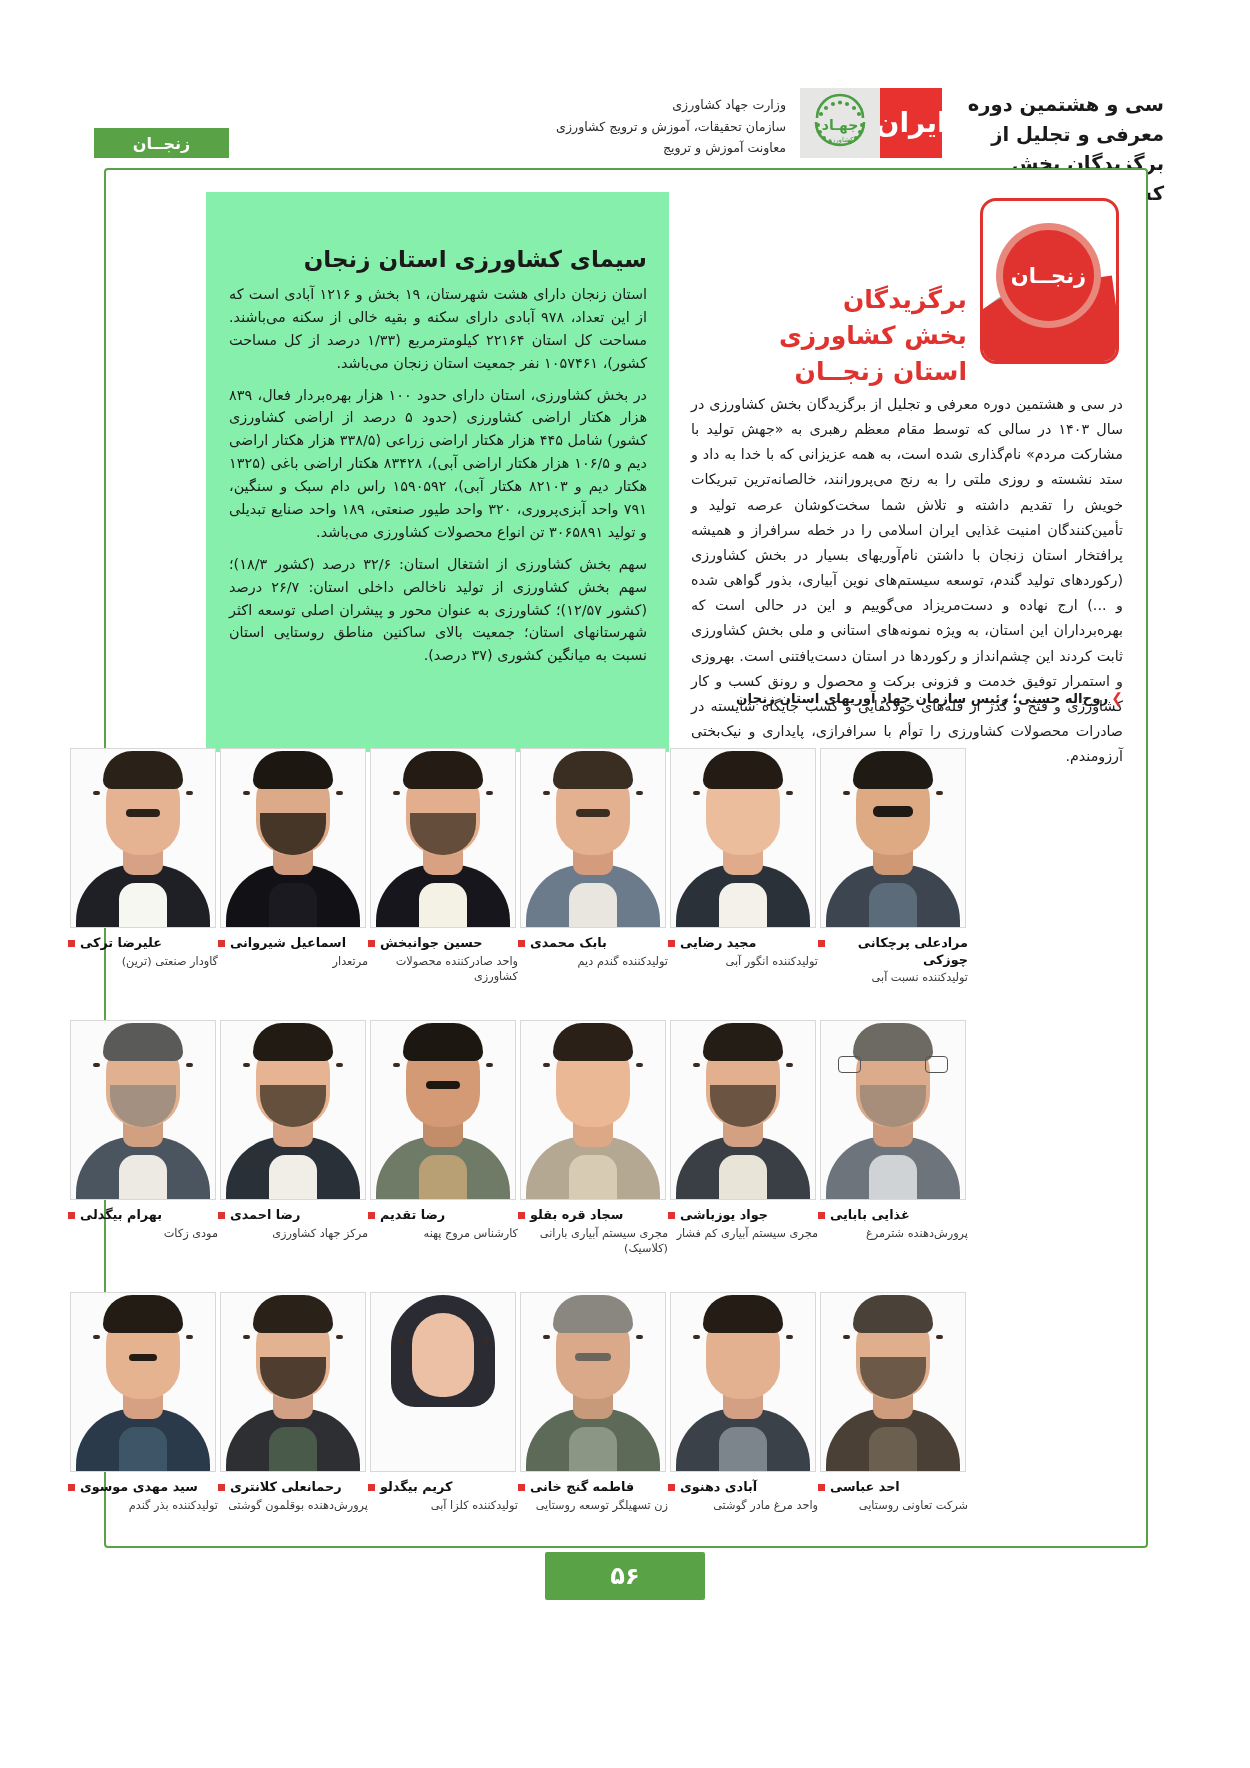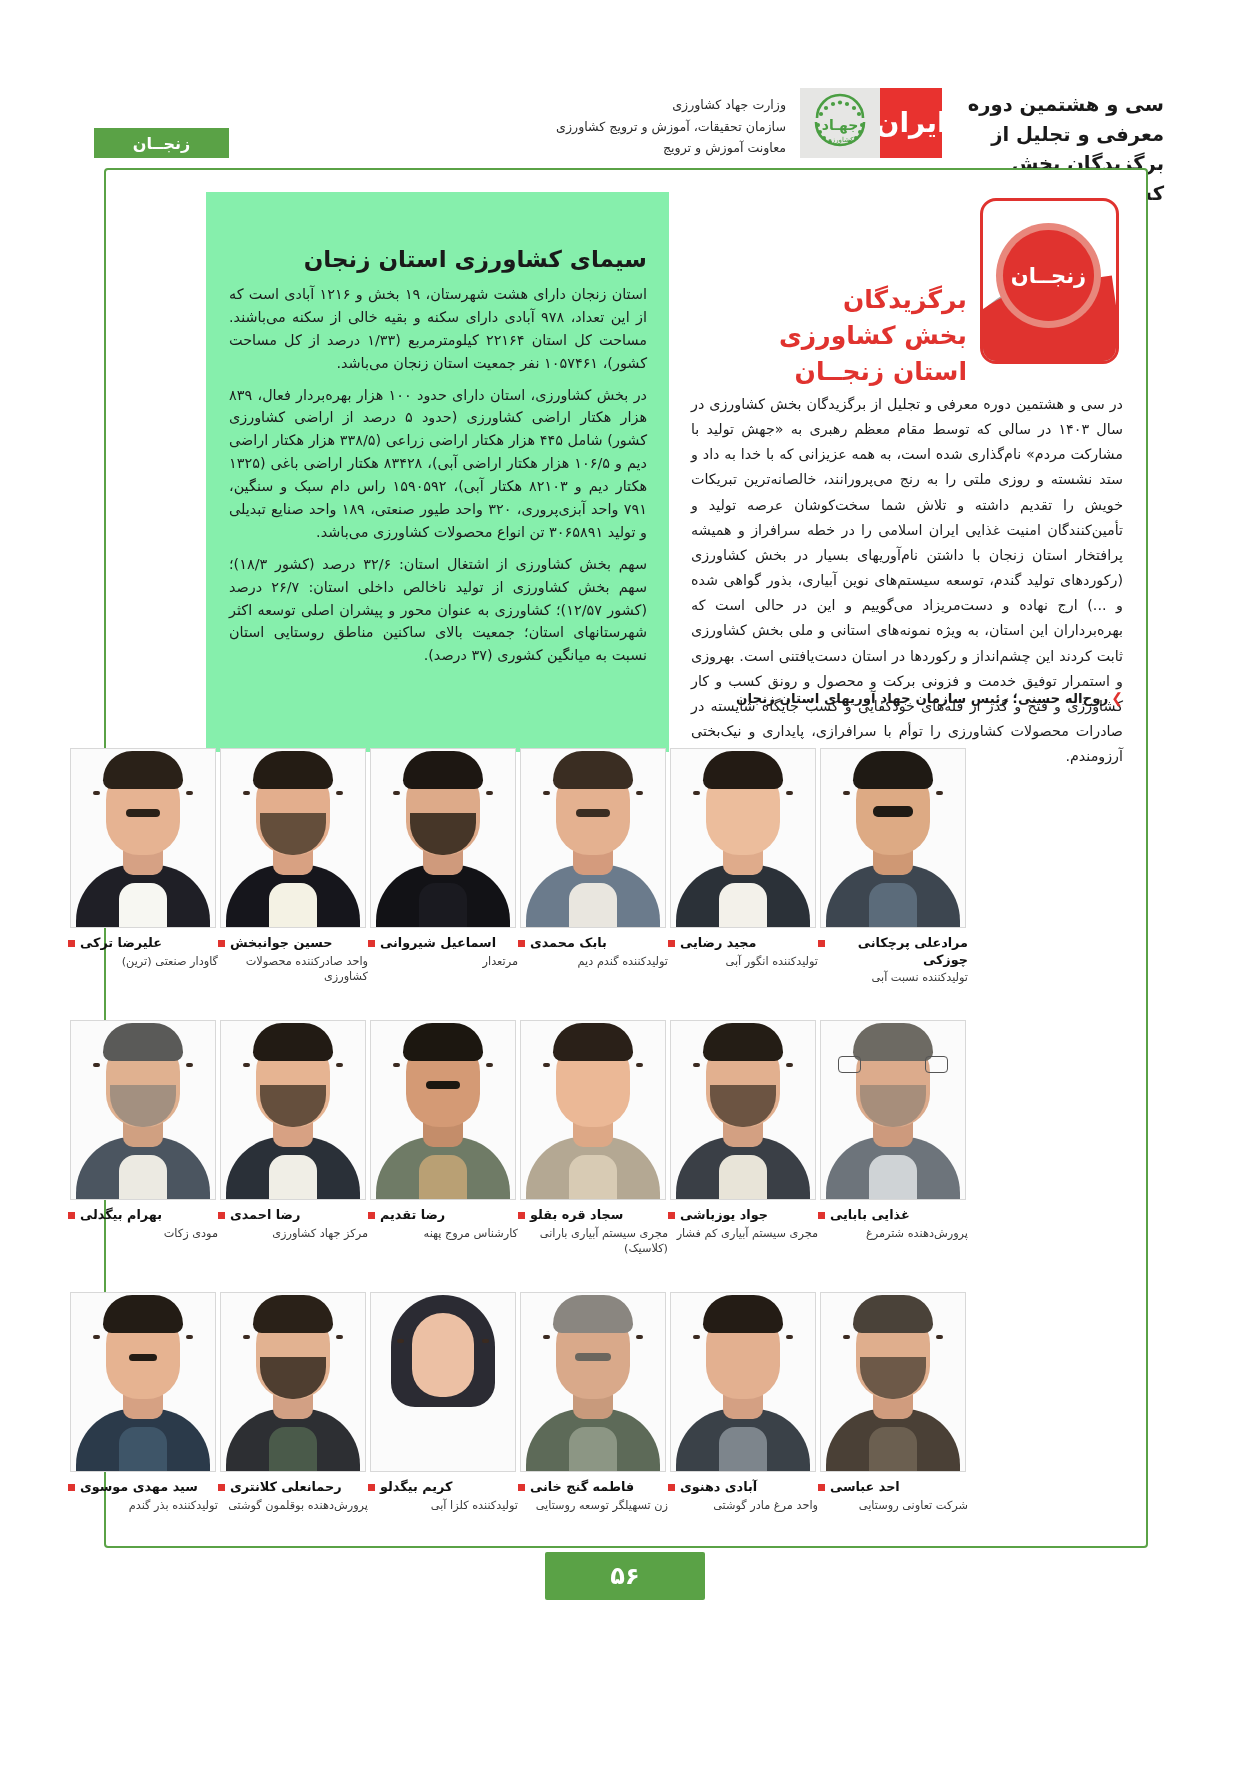--- a/index.html
+++ b/index.html
@@ -265,56 +265,56 @@
                 <span class="sq"></span>
                 <span>علیرضا ترکی</span>
               </div>
             <div class="rl">گاودار صنعتی (ترین)</div>
           </div>
         </div>
 
         <div class="cell">
           <div class="photo">
             <div class="bg"></div>
+            <div class="shoulders" style="background:#121216"></div>
+            <div class="shirt" style="background:#1a1a20"></div>
+            <div class="neck" style="background:#cf9a7c"></div>
+            <div class="head" style="background:#ddaa89"></div>
+            <div class="hair" style="background:#1d1712"></div>
+            <div class="eyeL"></div>
+              <div class="eyeR"></div>
+            <div class="beard" style="background:#2b2218;opacity:.85"></div>
+          </div>
+          <div class="cap">
+            <div class="nm">
+                <span class="sq"></span>
+                <span>اسماعیل شیروانی</span>
+              </div>
+            <div class="rl">مرتعدار</div>
+          </div>
+        </div>
+
+        <div class="cell">
+          <div class="photo">
+            <div class="bg"></div>
             <div class="shoulders" style="background:#16161c"></div>
             <div class="shirt" style="background:#f4f2e4"></div>
             <div class="neck" style="background:#d8a182"></div>
             <div class="head" style="background:#e3ae8d"></div>
             <div class="hair" style="background:#241c14"></div>
             <div class="eyeL"></div>
               <div class="eyeR"></div>
             <div class="beard" style="background:#3a2d20;opacity:.75"></div>
           </div>
           <div class="cap">
             <div class="nm">
                 <span class="sq"></span>
                 <span>حسین جوانبخش</span>
               </div>
             <div class="rl">واحد صادرکننده محصولات کشاورزی</div>
-          </div>
-        </div>
-
-        <div class="cell">
-          <div class="photo">
-            <div class="bg"></div>
-            <div class="shoulders" style="background:#121216"></div>
-            <div class="shirt" style="background:#1a1a20"></div>
-            <div class="neck" style="background:#cf9a7c"></div>
-            <div class="head" style="background:#ddaa89"></div>
-            <div class="hair" style="background:#1d1712"></div>
-            <div class="eyeL"></div>
-              <div class="eyeR"></div>
-            <div class="beard" style="background:#2b2218;opacity:.85"></div>
-          </div>
-          <div class="cap">
-            <div class="nm">
-                <span class="sq"></span>
-                <span>اسماعیل شیروانی</span>
-              </div>
-            <div class="rl">مرتعدار</div>
           </div>
         </div>
 
         <div class="cell">
           <div class="photo">
             <div class="bg"></div>
             <div class="shoulders" style="background:#6b7b8c"></div>
             <div class="shirt" style="background:#e9e6df"></div>
             <div class="neck" style="background:#d49b7d"></div>
             <div class="head" style="background:#e4b190"></div>

